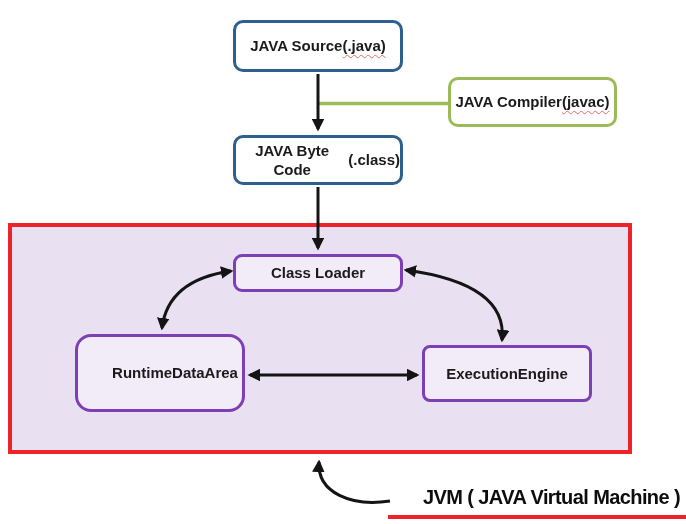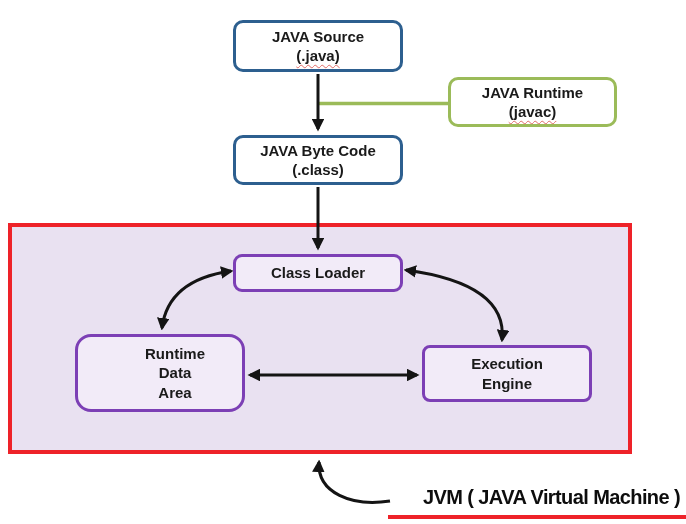--- a/index.html
+++ b/index.html
@@ -6,21 +6,21 @@
     --blue:#2d5f8f; --green:#9bbb59; --purple:#7c3fb5; --red:#ee2229;
     --jvm-fill:#e9e1f1; --node-fill:#f2ebf8; --arrow:#141414; --text:#1a1a1a; --bg:#ffffff;
   }
   html,body{margin:0;padding:0;background:var(--bg);}
   .canvas{
     position:relative;width:686px;height:524px;background:var(--bg);
     font-family:"Liberation Sans","DejaVu Sans",sans-serif;color:var(--text);
     overflow:hidden;
   }
   .node{
-    position:absolute;box-sizing:border-box;display:flex;flex-direction:column;
+    position:absolute;box-sizing:border-box;display:flex;flex-direction:row;
     align-items:center;justify-content:center;text-align:center;
     font-size:15px;font-weight:700;line-height:1.3;z-index:3;background:#fff;
   }
   .node.blue{border:3px solid var(--blue);border-radius:10px;}
   .node.green{border:3px solid var(--green);border-radius:10px;}
   .node.purple{border:3px solid var(--purple);background:var(--node-fill);}
   .jvm-area{
     position:absolute;box-sizing:border-box;left:8px;top:223px;width:624px;height:231px;
     background:var(--jvm-fill);border:4px solid var(--red);z-index:1;
   }
@@ -71,21 +71,21 @@
 
     <path class="arrow" d="M 390 501 C 352 507 317 493 319 462" marker-end="url(#ah)"></path>
   </svg>
 
   <div class="node blue" style="left:233px;top:20px;width:170px;height:52px;">
     <div>JAVA Source</div>
     <div class="spell">(.java)</div>
   </div>
 
   <div class="node green" style="left:448px;top:77px;width:169px;height:50px;">
-    <div>JAVA Runtime</div>
+    <div>JAVA Compiler</div>
     <div class="spell">(javac)</div>
   </div>
 
   <div class="node blue" style="left:233px;top:135px;width:170px;height:50px;">
     <div>JAVA Byte Code</div>
     <div>(.class)</div>
   </div>
 
   <div class="node purple" style="left:233px;top:254px;width:170px;height:38px;border-radius:9px;">
     <div>Class Loader</div>

